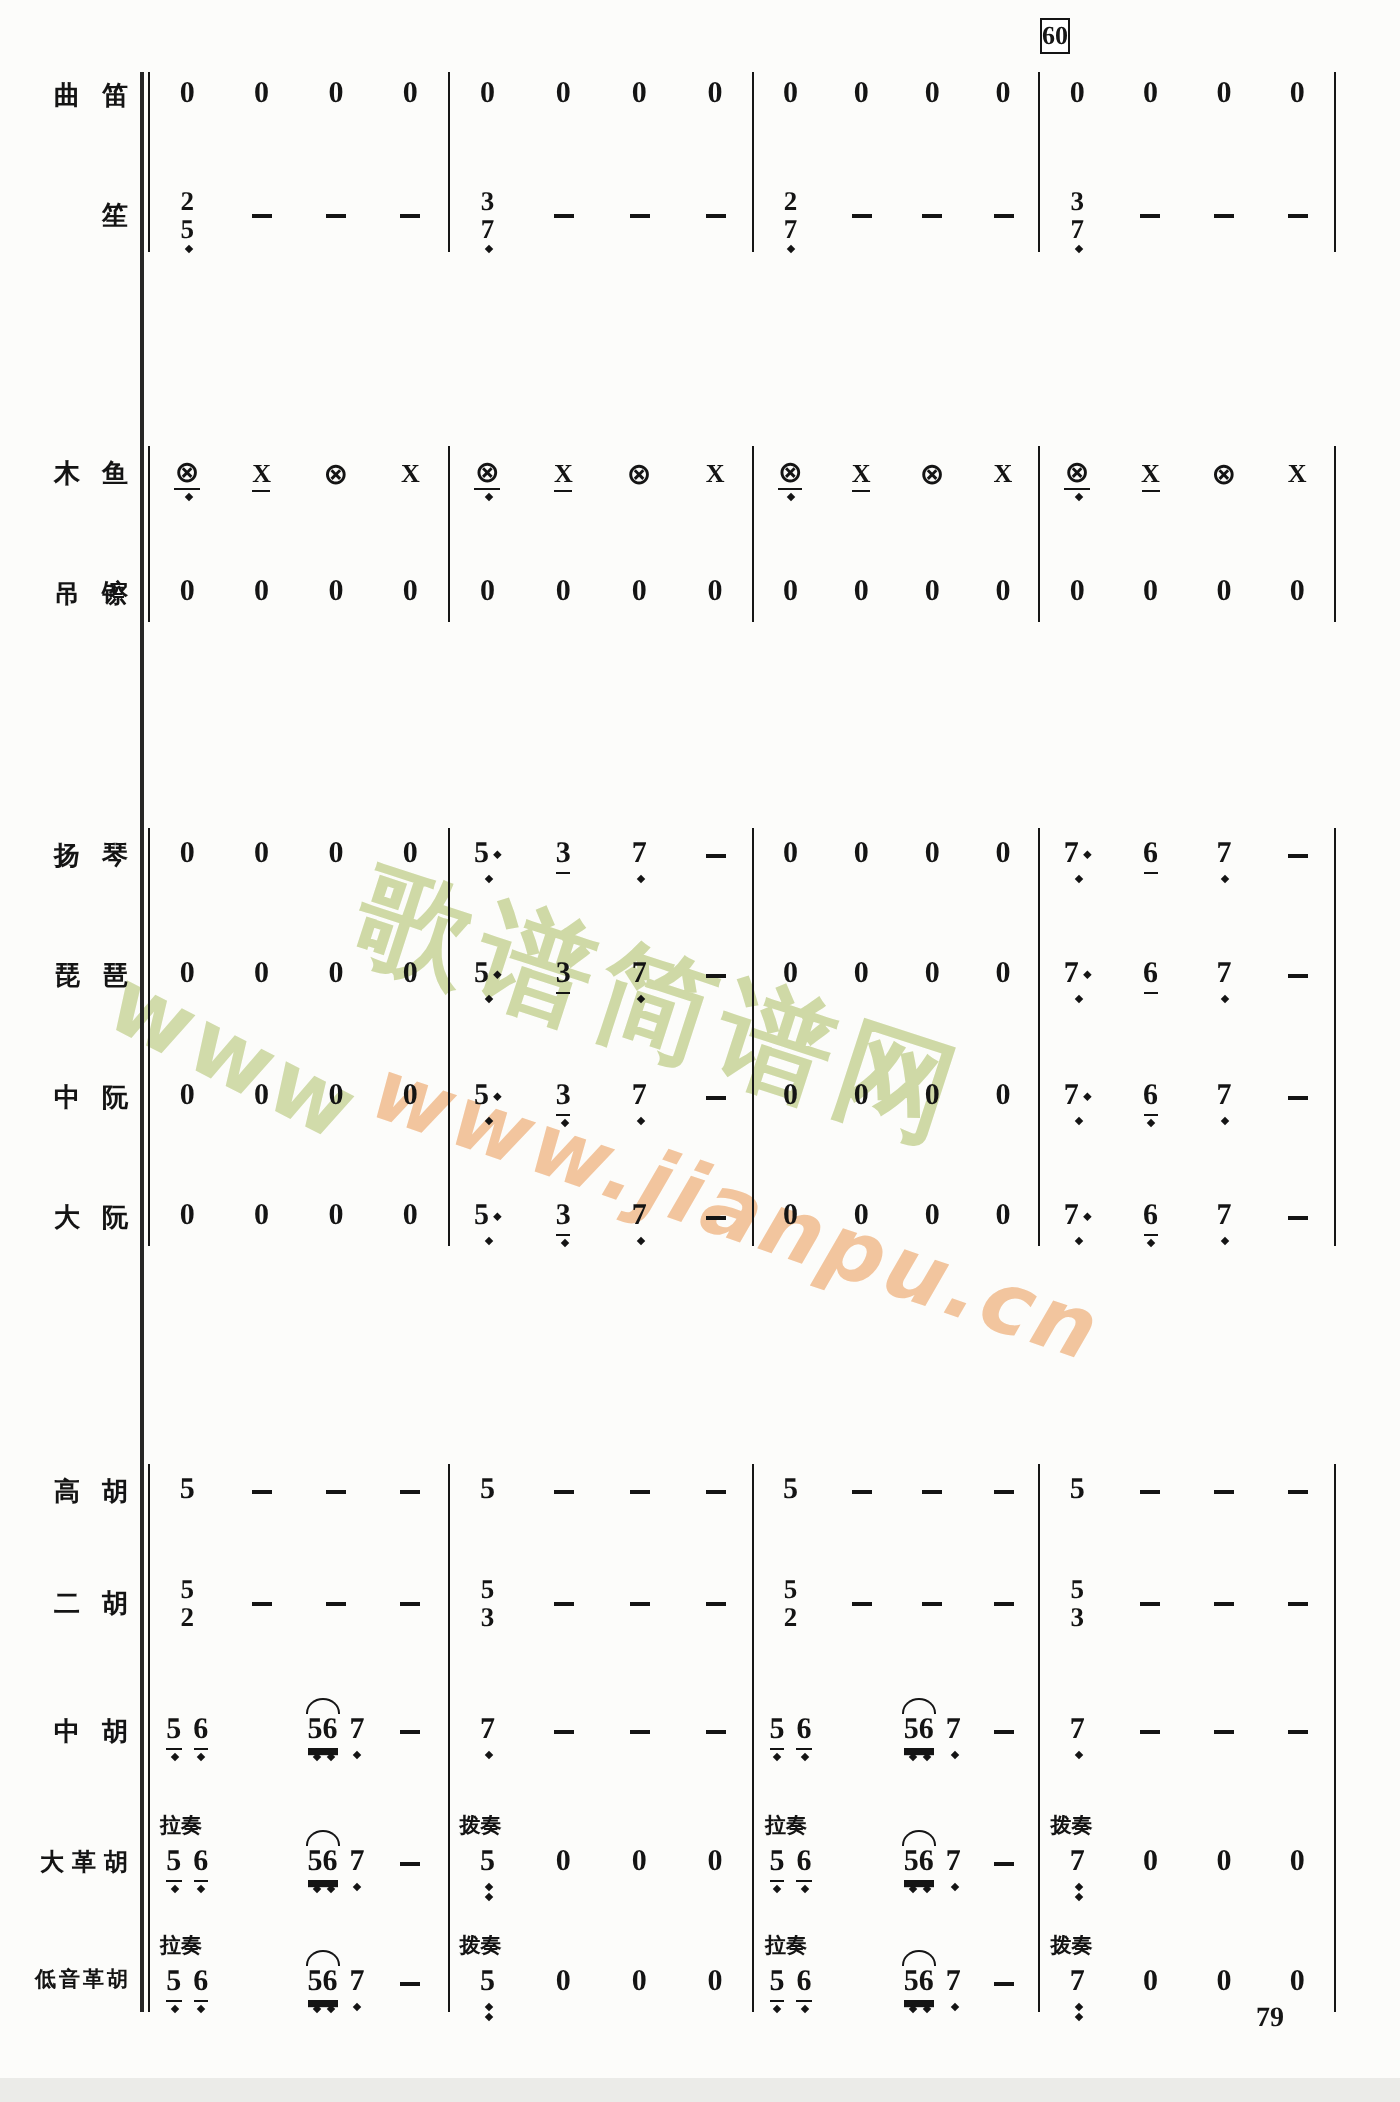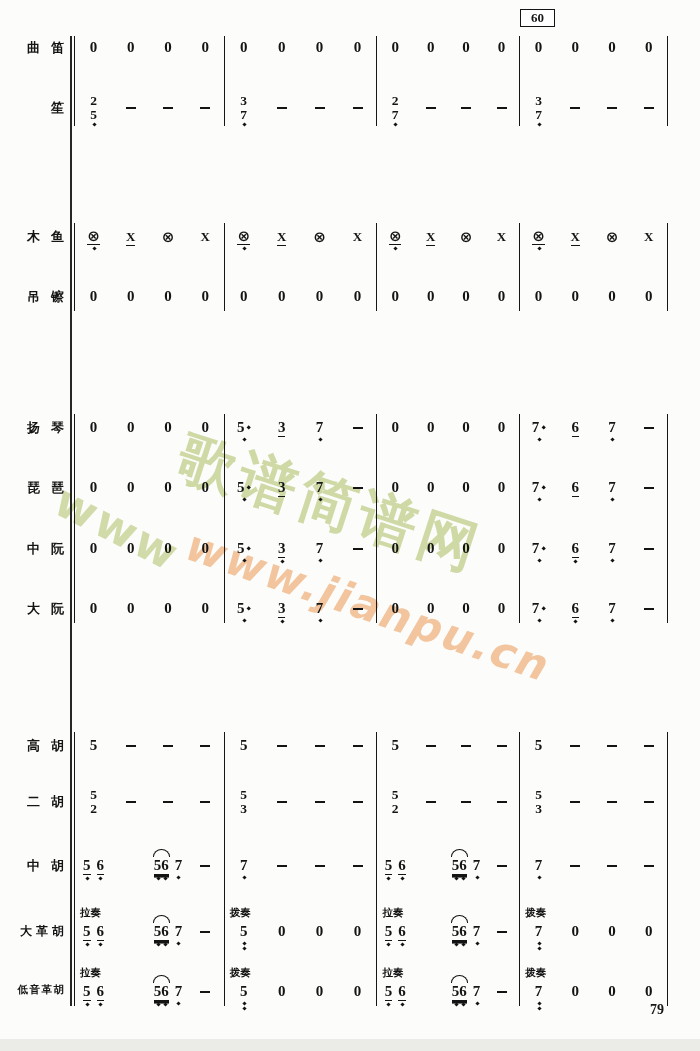--- a/index.html
+++ b/index.html
@@ -5,23 +5,23 @@
   html,body{margin:0;padding:0;}
   body{width:700px;height:1051px;position:relative;background:#fcfcfa;overflow:hidden;
        font-family:"DejaVu Sans",sans-serif;color:#161616;}
   
   .wm{position:absolute;transform-origin:0 0;white-space:nowrap;z-index:1;user-select:none;}
   .wm-brand{left:192px;top:418px;font-size:58px;font-weight:900;letter-spacing:5px;transform:rotate(18deg);opacity:.95;}
   .wm-www{left:70px;top:474px;font-size:45px;font-weight:900;letter-spacing:3px;transform:rotate(27deg);opacity:.9;}
   .wm-url{left:196px;top:520px;font-size:43px;font-weight:900;font-style:italic;letter-spacing:2px;transform:rotate(19deg);opacity:.95;}
   
   .sysline{position:absolute;left:70px;top:36px;width:1.6px;height:970px;background:#262626;z-index:2;}
-  .badge{position:absolute;left:520px;top:9px;border:1.7px solid #141414;padding:0 10px;
+  .badge{position:absolute;left:520px;top:9px;border:1.7px solid #141414;padding:0 0;
          font:700 13px "Liberation Serif",serif;line-height:16px;background:#fff;z-index:4;}
-  .pageno{position:absolute;left:650px;top:1002px;font:700 14px "Liberation Serif",serif;z-index:4;}
+  .pageno{position:absolute;left:628px;top:1002px;font:700 14px "Liberation Serif",serif;z-index:4;}
   .botstrip{position:absolute;left:0;bottom:0;width:700px;height:12px;background:#ebebe8;z-index:0;}
   
   .group{position:absolute;left:74px;width:594px;display:flex;border-left:1.6px solid #161616;z-index:3;box-sizing:border-box;}
   .mcol{position:relative;height:100%;border-right:1.6px solid #161616;box-sizing:border-box;}
   .cell{position:absolute;left:0;right:0;display:flex;align-items:center;}
   .slot{flex:1 1 0;display:flex;justify-content:center;align-items:center;gap:6px;min-width:0;}
   .tech{position:absolute;left:5px;font:700 10.5px sans-serif;color:#141414;white-space:nowrap;}
   
   .ilabel{position:absolute;left:2px;width:62px;display:flex;justify-content:flex-end;
           font-weight:700;color:#141414;z-index:3;}

